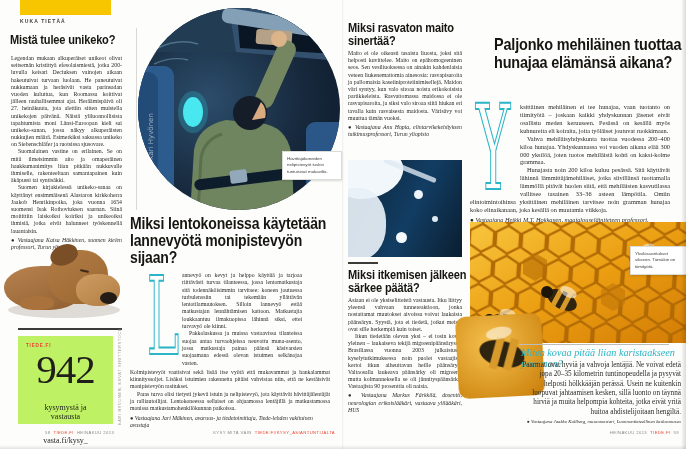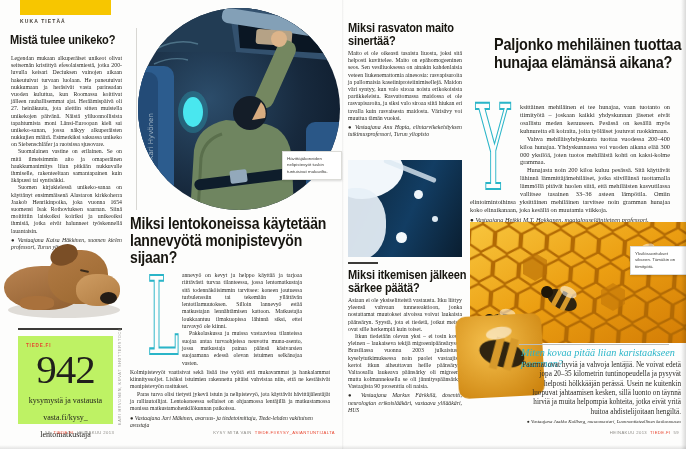--- a/index.html
+++ b/index.html
@@ -19,21 +19,21 @@
   .rule{background:#3c3b38;}
   .vrule{background:#d8d7d3;width:1px;}
   .foot{font-size:4.2px;letter-spacing:.4px;color:#8c8a85;white-space:nowrap;}
   .foot .red{color:#e8452f;}
   .foot span{margin-right:3px;}
   
   #statsbox{background:#bef264;text-align:center;}
   #statslabel{font-size:4.6px;font-weight:700;letter-spacing:.8px;color:#e8452f;text-align:left;padding:7px 0 0 8px;}
   #statsnum{font-family:"Liberation Serif",serif;font-size:41px;line-height:.95;color:#201f1c;letter-spacing:-1px;margin-top:2px;}
   #statslines{font-family:"Liberation Serif",serif;font-size:8px;line-height:1.12;color:#201f1c;margin-top:2px;}
-  #statslines p{margin:8px;}
+  #statslines p{margin:15px;}
   .dropglyph text{fill:none;stroke:#2ab5c8;stroke-width:2;}
   .teal-italic{font-family:"Liberation Serif",serif;font-style:italic;color:#2ab5c8;}
   .sidecredit{font-size:3.8px;letter-spacing:.7px;color:#9a9994;white-space:nowrap;
               transform:rotate(-90deg);transform-origin:left bottom;}
 </style>
 </head>
 <body>
 
 <div id="spread">
 

